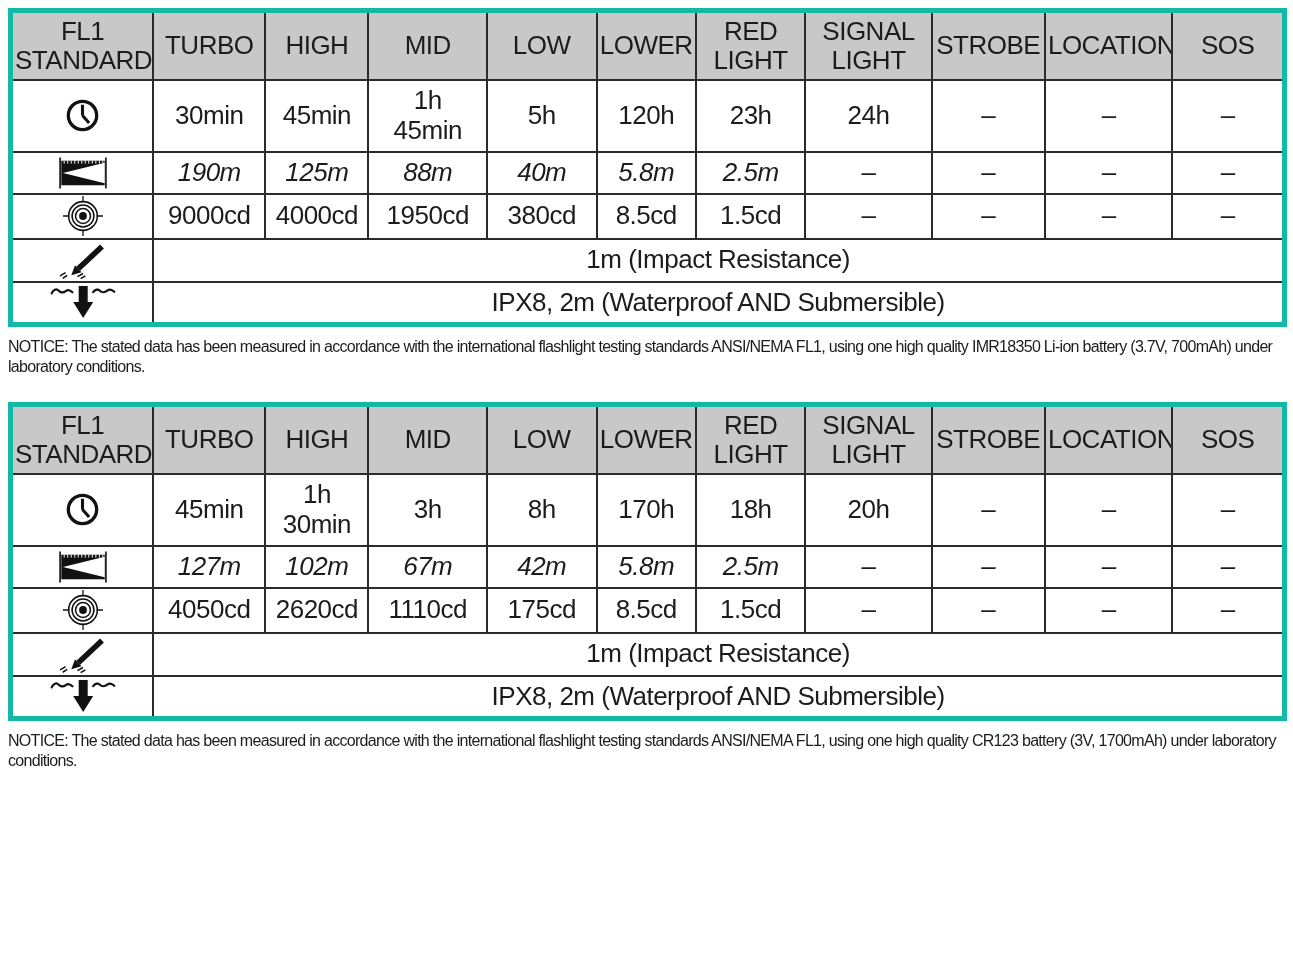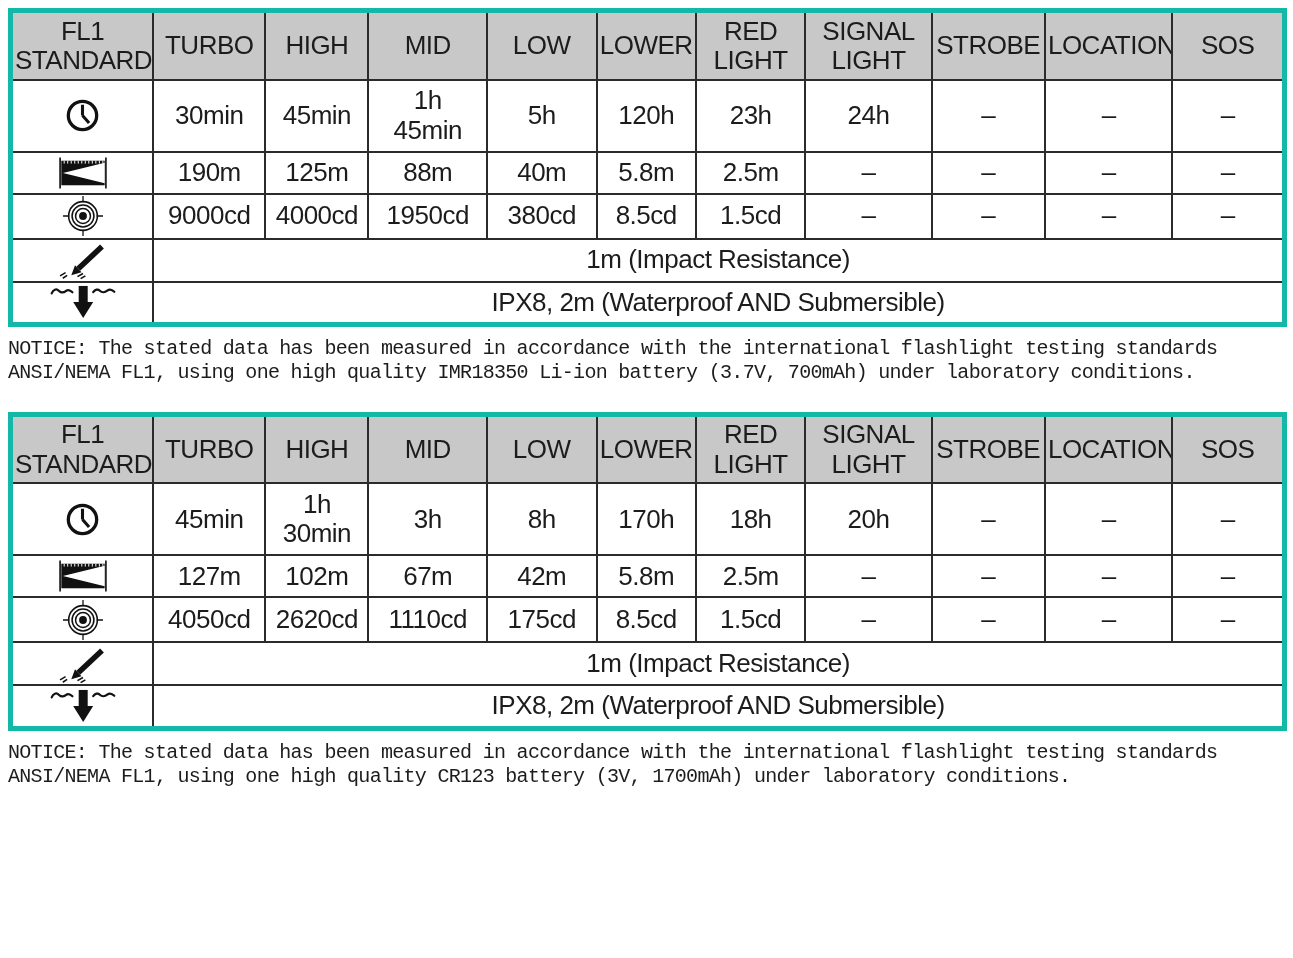--- a/index.html
+++ b/index.html
@@ -9,33 +9,33 @@
   table.spec th,table.spec td{
     border:2px solid #2b2b2b;
     text-align:center;vertical-align:middle;
     font-size:26px;letter-spacing:-0.5px;line-height:1.12;
     white-space:pre-line;padding:1px 2px;overflow:hidden;font-weight:normal;
   }
   table.spec th{background:#c8c8c8;}
   tr.r-header{height:69px;}
   tr.r-lumens{height:69px;}
   tr.r-runtime{height:72px;margin-top:24px;}
-  tr.r-beam{height:42px;}
+  tr.r-beam{height:42px;font-style:italic;}
   tr.r-cd{height:45px;}
   tr.r-impact{height:43px;margin-top:6px;}
   tr.r-wp{height:43px;}
   .icon-cell{padding:0;}
   .ic{display:inline-block;vertical-align:middle;}
   .ic-sun{width:58px;height:38px;}
   .ic-clock{width:37px;height:37px;}
   .ic-beam{width:58px;height:36px;}
   .ic-target{width:40px;height:40px;}
   .ic-impact{width:60px;height:38px;}
   .ic-wp{width:76px;height:36px;}
-  .notice{font-size:20px;letter-spacing:-0.7px;line-height:1.22;margin:10px 2px 0 0;width:1281px;font-family:Liberation Mono, monospace;}
+  .notice{font-size:16px;letter-spacing:-0.7px;line-height:1.22;margin:10px 2px 0 0;width:1281px;}
   .t2{margin-top:26px;}
   .defs{position:absolute;width:0;height:0;overflow:hidden;}
 </style>
 </head>
 <body>
 
 <svg class="defs" aria-hidden="true">
   <defs>
     <symbol id="sym-brightness" viewBox="0 0 64 44">
       <path fill="#111" d="M19.3 37.3 L6.3 31.7 L5.1 37.2 Z M22 31.6 L13.2 20.6 L9.6 24.9 Z M26.9 28 L24.1 14.2 L18.9 16.4 Z M32.5 27 L35.8 13.3 L30.1 13.1 Z M37.9 28.4 L46.7 17.3 L41.7 14.8 Z M42.5 32.4 L55.4 26.5 L52.1 21.9 Z M44.8 37.7 L58.9 38.1 L57.9 32.6 Z"></path>

